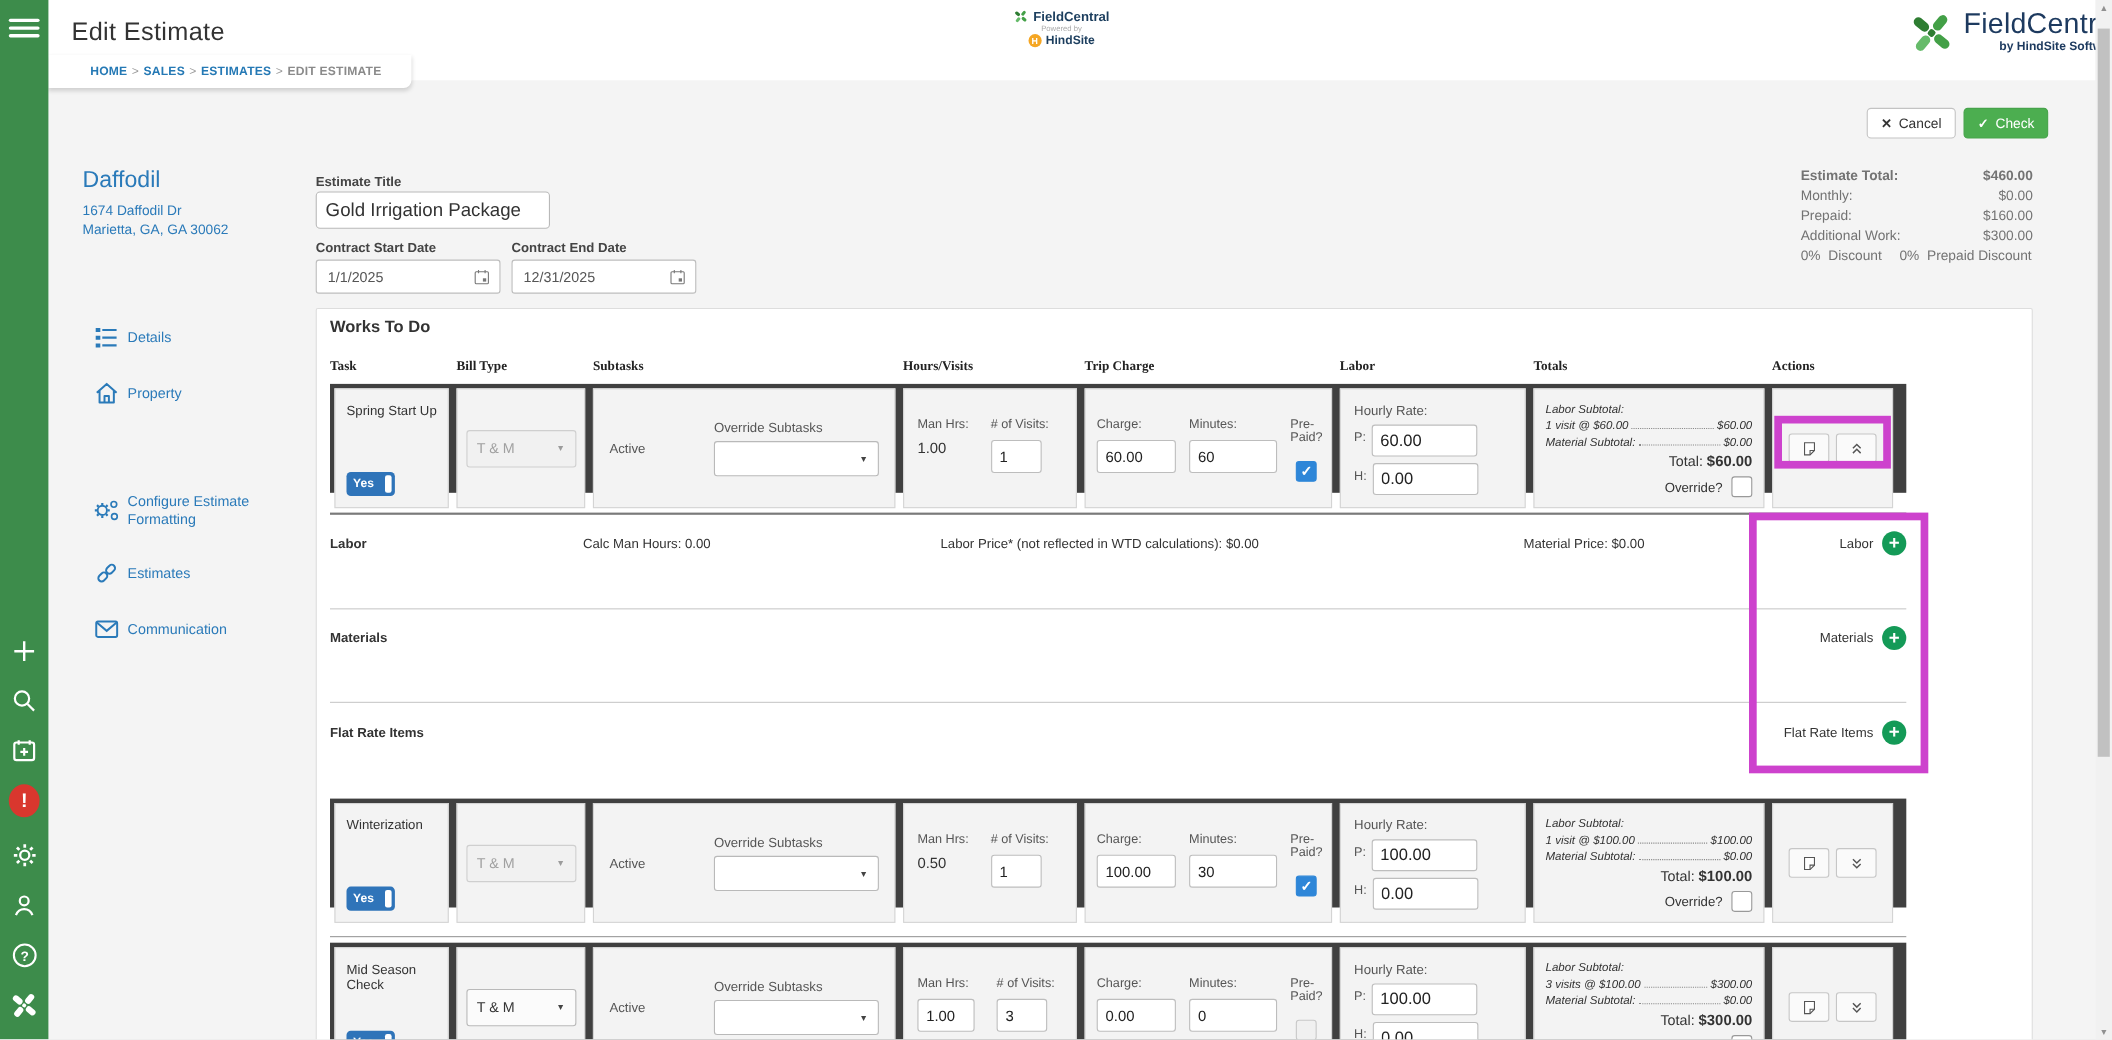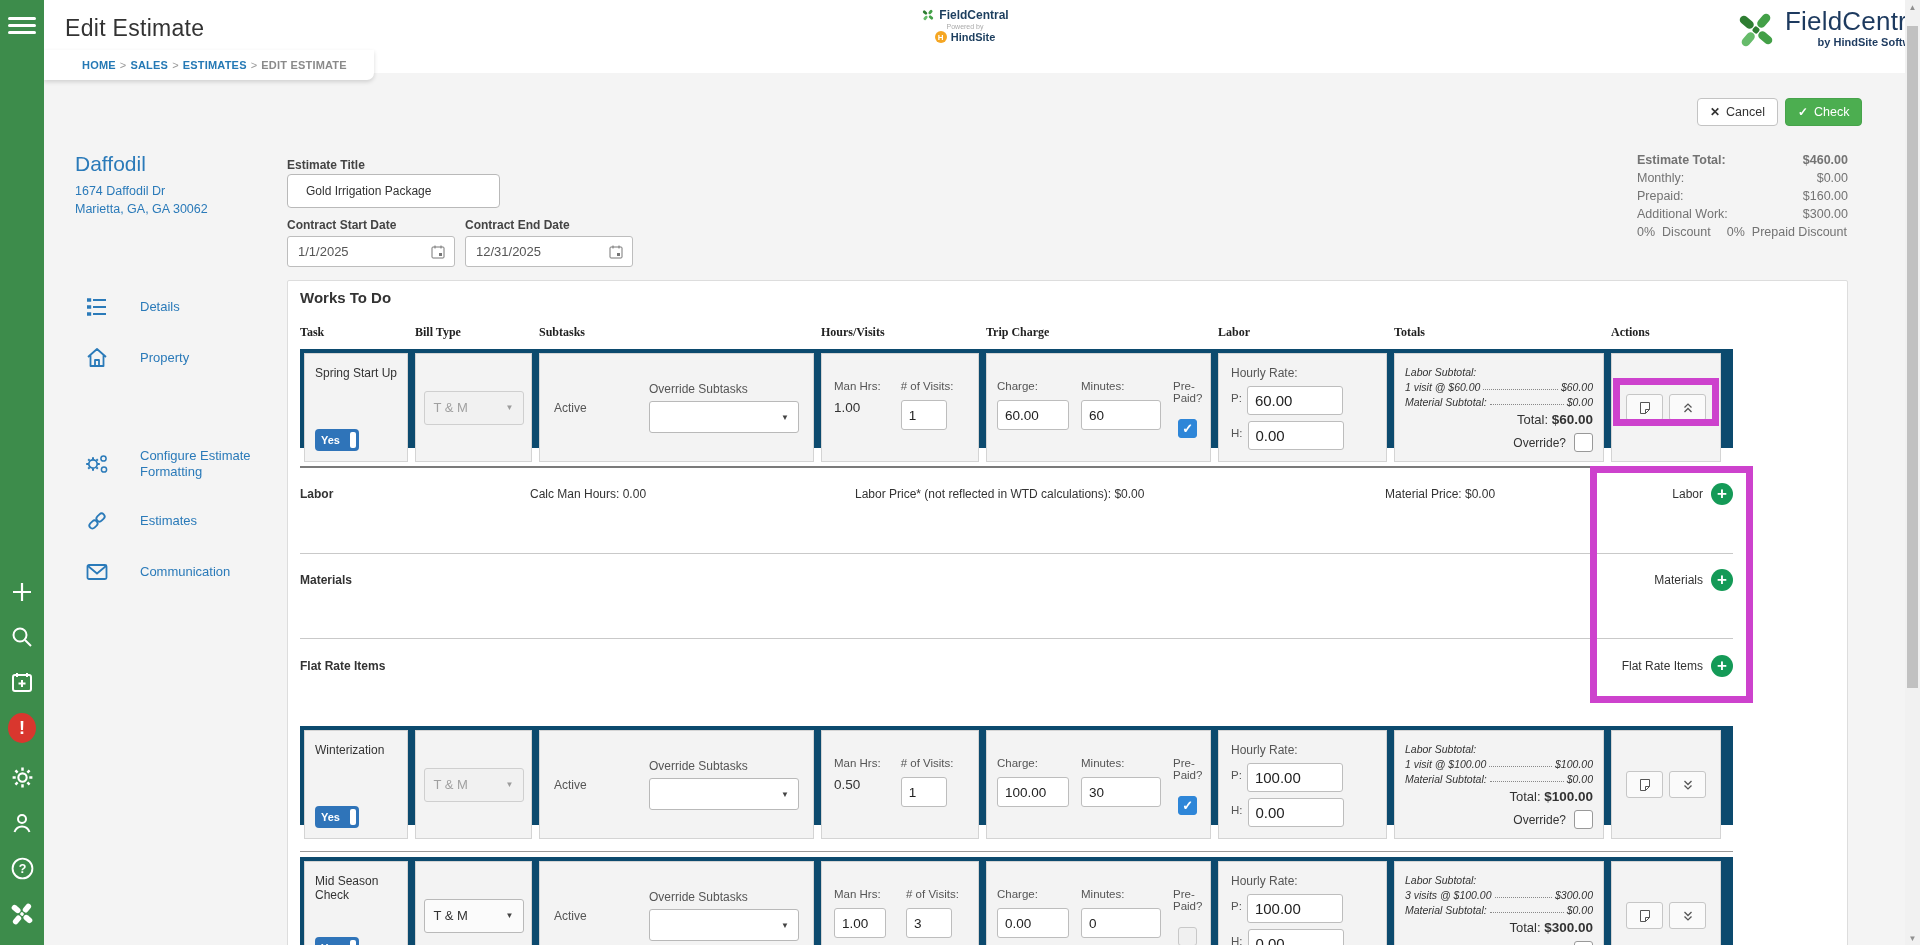--- a/index.html
+++ b/index.html
@@ -46,52 +46,52 @@
   .chk-glyph{font-weight:bold;font-size:12px;}
 
   
   .customer{position:absolute;left:75px;top:152px;color:#2a7ab9;}
   .cust-name{font-size:21px;margin-bottom:6px;cursor:pointer;}
   .cust-line{font-size:12.5px;line-height:18px;}
 
   
   .flabel{font-size:12px;font-weight:bold;color:#444;}
   .est-title-label{position:absolute;left:287px;top:158px;}
-  .est-title-input{position:absolute;left:287px;top:174px;width:213px;height:34px;border:1px solid #b9b9b9;border-radius:4px;background:#fff;font-size:12px;color:#333;padding:0 18px;}
+  .est-title-input{position:absolute;left:287px;top:174px;width:213px;height:34px;border:1px solid #b9b9b9;border-radius:4px;background:#fff;font-size:17px;color:#333;padding:0 8px;}
   .date-label-1{position:absolute;left:287px;top:218px;}
   .date-label-2{position:absolute;left:465px;top:218px;}
   .datebox{position:absolute;top:236px;width:168px;height:31px;border:1px solid #bdbdbd;border-radius:3px;background:#fff;display:flex;align-items:center;justify-content:space-between;padding:0 8px;}
   .datebox input{border:none;outline:none;width:110px;font-size:13px;color:#555;background:transparent;}
   .db1{left:287px;} .db2{left:465px;}
 
   
   .summary{left:1637px;top:153px;width:211px;font-size:12.5px;color:#737373;z-index:2;}
   .srow{display:flex;justify-content:space-between;height:18px;}
   .srow.b{font-weight:bold;}
   .disc{display:flex;height:18px;}
   .disc span:nth-child(1){margin-right:7px;}
   .disc span:nth-child(2){margin-right:16px;}
   .disc span:nth-child(3){margin-right:7px;}
 
   
   .navitem{position:absolute;left:70px;width:276px;height:44px;display:flex;align-items:center;color:#2a7ab9;cursor:pointer;}
   .navitem[data-active="true"]{background:#fff;border:1px solid #e3e3e3;border-radius:3px;box-shadow:0 1px 3px rgba(0,0,0,.08);z-index:2;}
   .nav-ic{width:30px;margin-left:12px;display:flex;justify-content:center;}
-  .nav-lbl{font-size:13px;margin-left:28px;width:160px;line-height:16px;}
+  .nav-lbl{font-size:13px;margin-left:4px;width:160px;line-height:16px;}
   .wtd-alert{display:inline-flex;width:14px;height:14px;border:1.5px solid #c9302c;border-radius:50%;color:#c9302c;font-size:10px;font-weight:bold;align-items:center;justify-content:center;margin-left:2px;vertical-align:-2px;}
 
   
   .card{position:absolute;left:287px;top:280px;width:1561px;height:680px;background:#fff;border:1px solid #ddd;border-radius:2px;z-index:1;}
   .wheading{left:300px;top:289px;font-size:15px;font-weight:bold;color:#333;z-index:2;}
   .whdr{left:300px;top:325px;width:1433px;display:flex;gap:7px;z-index:2;font-size:12px;font-weight:bold;color:#222;}
   .whdr span{display:block;font-family:Liberation Serif, serif;}
   .cw0{width:108px;} .cw1{width:117px;} .cw2{width:275px;} .cw3{width:158px;}
   .cw4{width:225px;} .cw5{width:169px;} .cw6{width:210px;} .cw7{width:118px;}
 
-  .wrow{left:300px;width:1433px;height:99px;background:#0c4a6e;padding:4px;display:flex;gap:7px;z-index:2;}
+  .wrow{left:300px;width:1433px;height:99px;background:#404040;padding:4px;display:flex;gap:7px;z-index:2;}
   .cell{background:#f3f3f3;border:1px solid #d4d4d4;height:109px;position:relative;}
   .c-task{width:104px;}
   .c-bill{width:117px;display:flex;align-items:center;justify-content:center;}
   .c-sub{width:275px;display:flex;align-items:center;padding:0 14px;}
   .c-hours{width:158px;display:flex;padding:26px 12px 0;gap:20px;}
   .c-trip{width:225px;display:flex;padding:26px 10px 0;gap:12px;}
   .c-labor{width:169px;padding:12px 12px 0;}
   .c-totals{width:210px;padding:8px 10px 0;}
   .c-actions{width:110px;display:flex;align-items:center;justify-content:center;gap:6px;}
 

